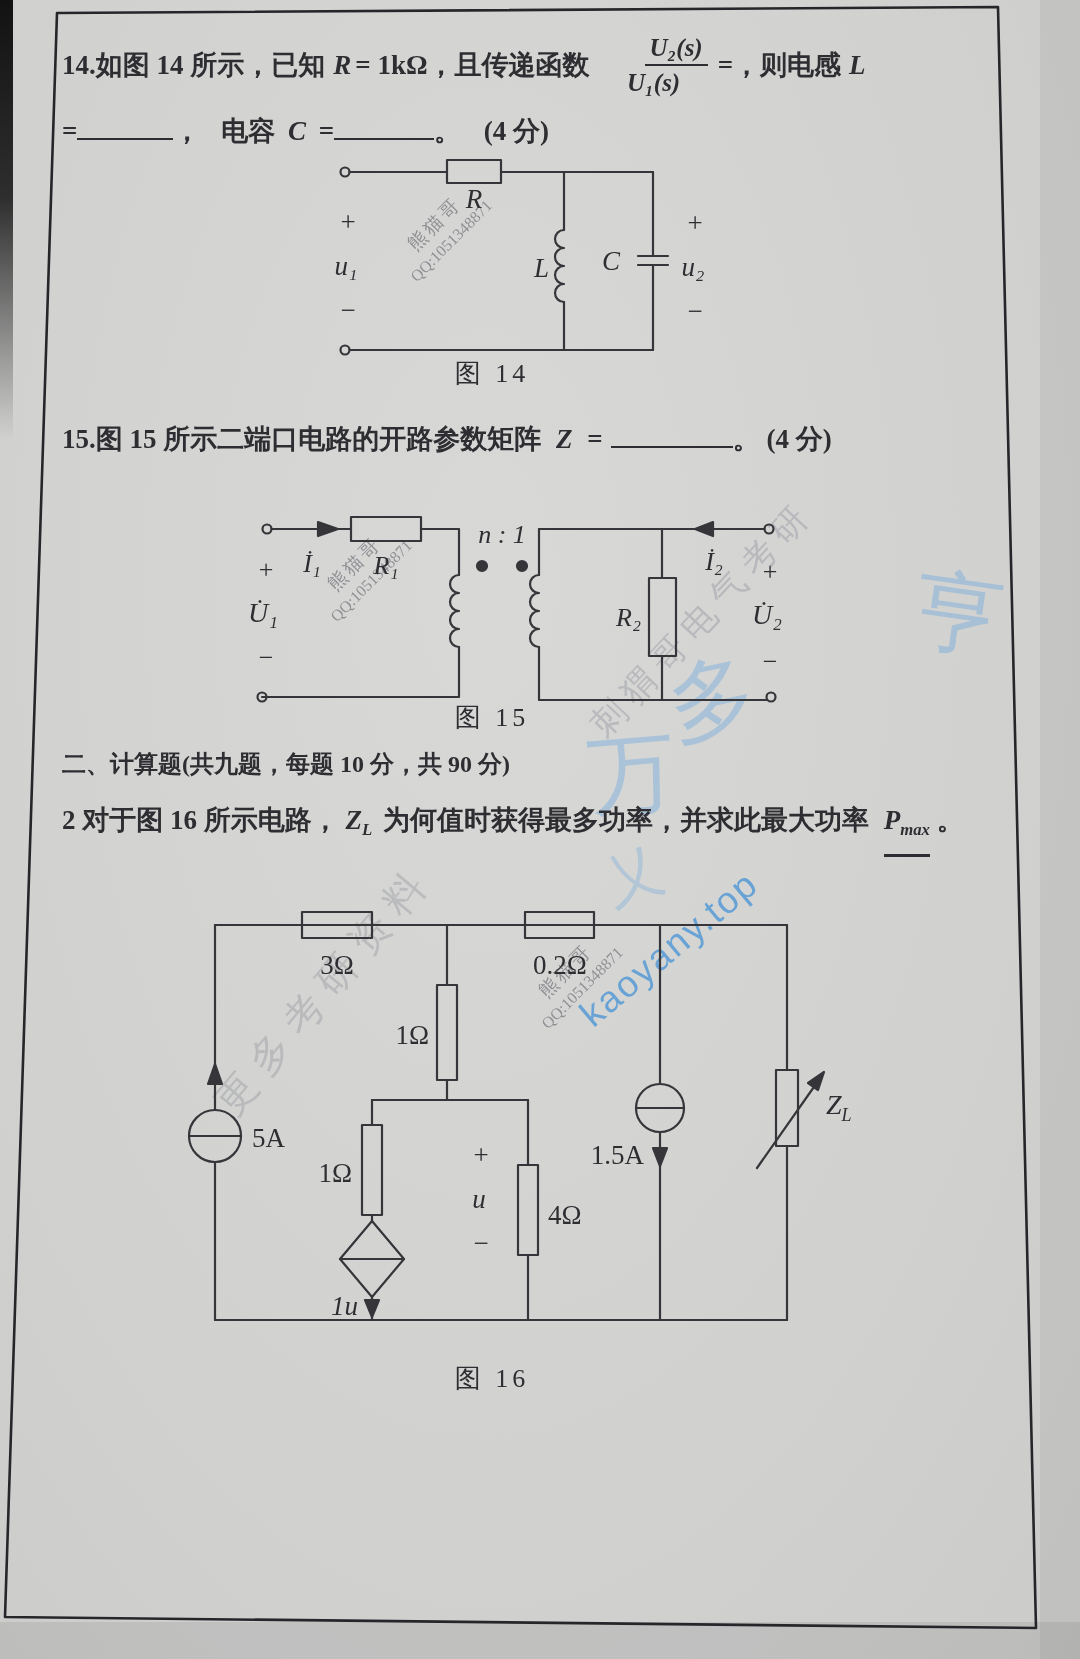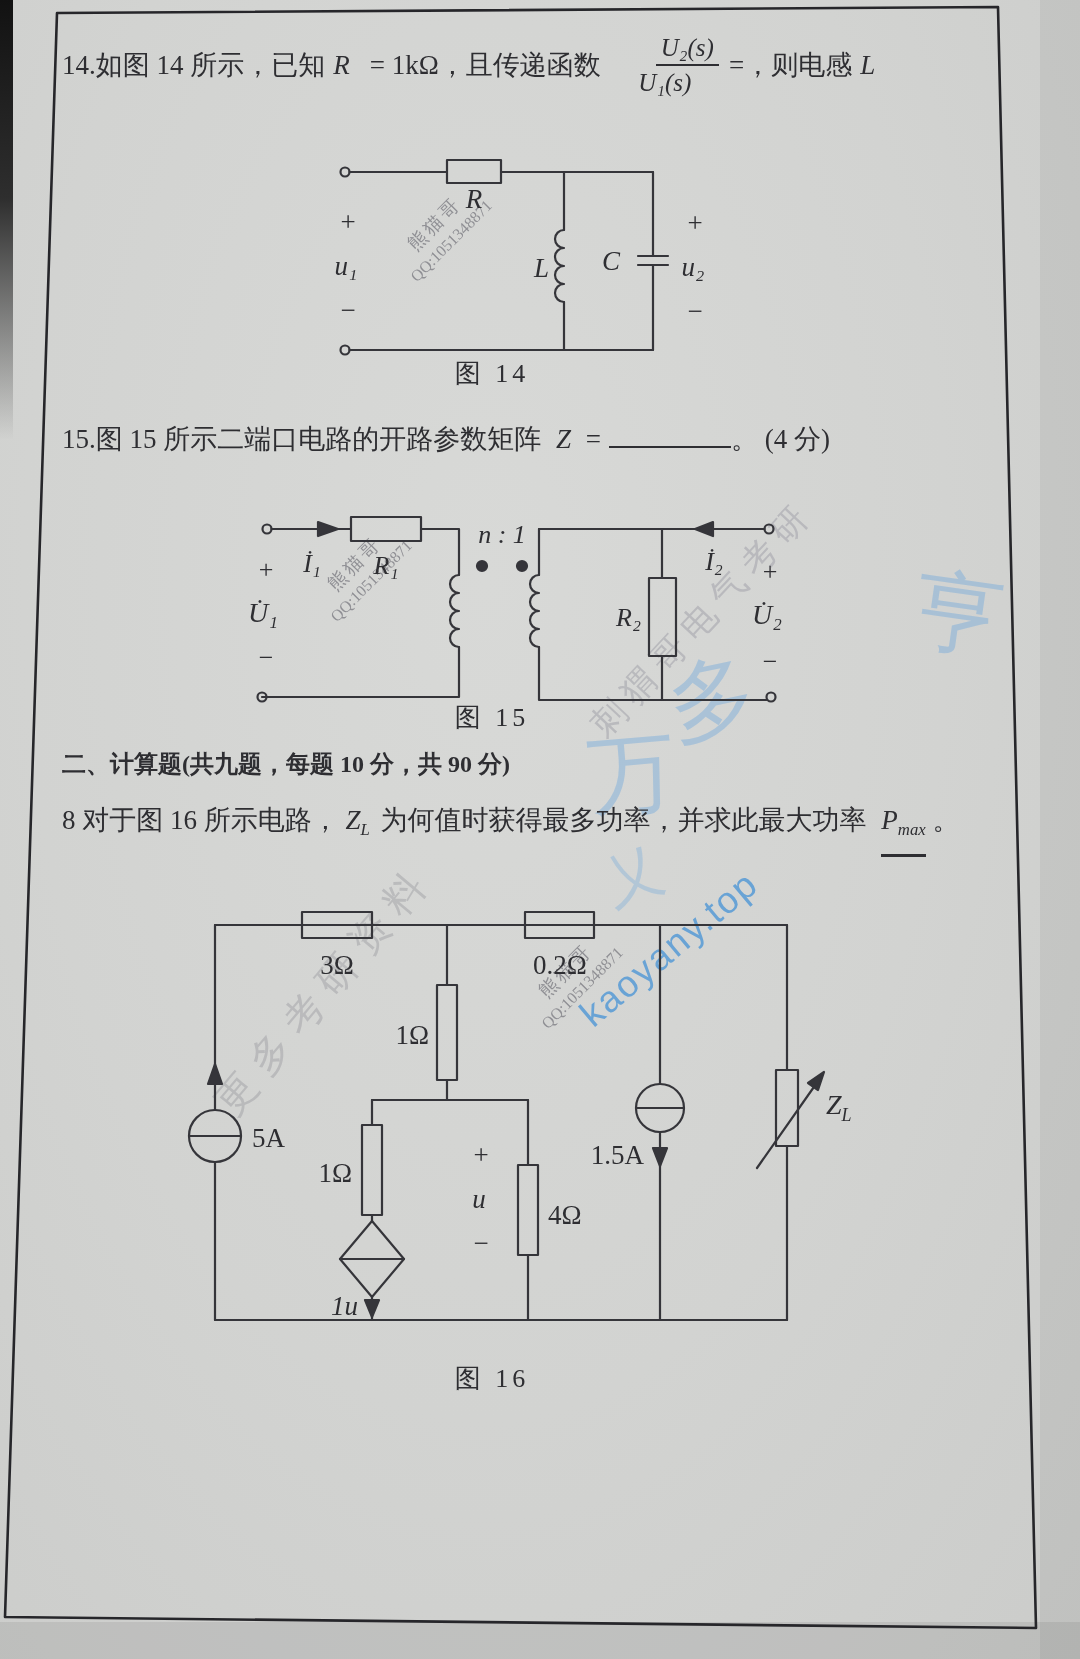--- a/index.html
+++ b/index.html
@@ -6,21 +6,21 @@
   .page{
     position:relative;width:1080px;height:1659px;overflow:hidden;
     background:radial-gradient(ellipse at 45% 35%, #d8d9d7 0%, #d2d3d1 55%, #cbccca 100%);
     font-family:"Liberation Serif", serif;color:#2e2e32;
   }
   .edge-dark{position:absolute;left:0;top:0;width:13px;height:440px;
     background:linear-gradient(to bottom,#121212 0%,#2e2e2e 45%,rgba(40,40,40,0) 100%);}
   .outside-bottom{position:absolute;left:0;top:1622px;width:1080px;height:37px;background:rgba(60,60,58,.10);}
   .outside-right{position:absolute;left:1040px;top:0;width:40px;height:1659px;background:rgba(60,60,58,.07);}
   svg.art{position:absolute;left:0;top:0;}
-  .txt{position:absolute;white-space:nowrap;font-size:27px;color:#2e2e32;}
+  .txt{position:absolute;white-space:nowrap;font-size:27px;color:#2e2e32;font-weight:bold;}
   .row{display:flex;align-items:center;}
   .ital{font-style:italic;}
   .blank{display:inline-block;border-bottom:2.2px solid #2e2e32;height:1.05em;vertical-align:baseline;}
   .frac{display:inline-flex;flex-direction:column;align-items:center;vertical-align:middle;
         margin:0 10px;font-style:italic;font-size:25px;line-height:1.25;}
   .fnum{padding:0 5px 1px;border-bottom:2px solid #2e2e32;margin-left:45px;}
   .fden{padding:1px 5px 0;}
   .sub{font-size:.62em;vertical-align:sub;font-style:italic;}
   .caption{position:absolute;width:170px;text-align:center;font-size:26px;letter-spacing:4px;}
   .section-title{font-weight:700;font-size:24px;}
@@ -182,47 +182,54 @@
         <text x="479" y="1208" text-anchor="middle" font-style="italic">u</text>
         <text x="481" y="1252" text-anchor="middle">−</text>
         <text x="826" y="1114"><tspan font-style="italic" font-size="28">Z</tspan><tspan font-style="italic" font-size="18" dy="7">L</tspan></text>
       </g>
     </g>
   </svg>
 
   <div class="txt row" style="left:62px;top:22px;height:86px;">
     <span>14.如图 14 所示，已知</span>
     <span class="ital" style="margin-left:8px;">R</span>
-    <span style="margin-left:20px;">= 1kΩ</span>
+    <span style="margin-left:4px;">= 1kΩ</span>
     <span>，且传递函数</span>
     <span class="frac">
       <span class="fnum">U₂(s)</span>
       <span class="fden">U₁(s)</span>
     </span>
     <span>=</span>
     <span>，则电感</span>
     <span class="ital" style="margin-left:8px;">L</span>
   </div>
 
+  <div class="txt" style="left:62px;top:110px;">
+    <span>=</span><span class="blank" style="width:96px;"></span><span>，</span>
+    <span style="margin-left:14px;">电容</span>
+    <span class="ital" style="margin-left:6px;">C</span>
+    <span style="margin-left:6px;">=</span><span class="blank" style="width:100px;"></span><span>。</span>
+    <span style="margin-left:16px;">(4 分)</span>
+  </div>
 
   <div class="caption" style="left:407px;top:356px;">图 14</div>
 
   <div class="txt" style="left:62px;top:418px;">
     <span>15.图 15 所示二端口电路的开路参数矩阵</span>
     <span class="ital" style="margin-left:8px;">Z</span>
     <span style="margin-left:8px;">=</span><span class="blank" style="width:122px;margin-left:8px;"></span><span>。</span>
     <span>(4 分)</span>
   </div>
 
   <div class="caption" style="left:407px;top:700px;">图 15</div>
 
   <div class="txt section-title" style="left:62px;top:748px;">二、计算题(共九题，每题 10 分，共 90 分)</div>
 
   <div class="txt" style="left:62px;top:802px;">
-    <span>8 对于图 16 所示电路，</span>
+    <span>2 对于图 16 所示电路，</span>
     <span><span class="ital">Z</span><span class="sub">L</span></span>
     <span style="margin-left:4px;">为何值时获得最多功率，并求此最大功率</span>
     <span class="pmax-u" style="margin-left:8px;"><span class="ital">P</span><span class="sub">max</span></span>
     <span>。</span>
   </div>
 
   <div class="caption" style="left:407px;top:1332px;margin-top:29px;">图 16</div>
 
 </div>
 

